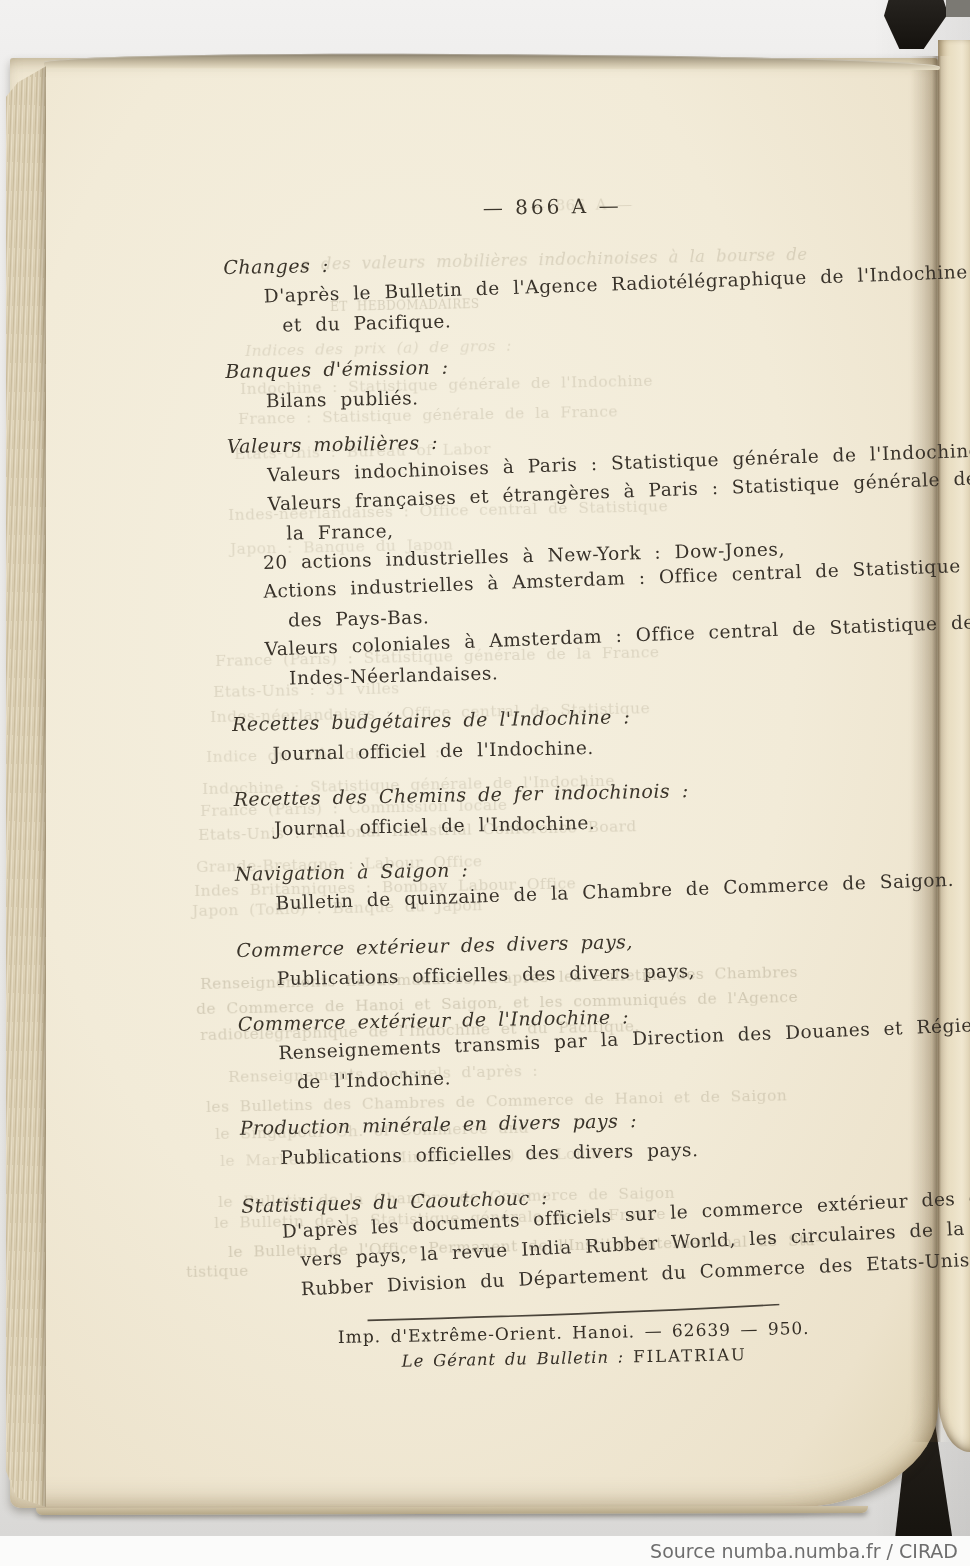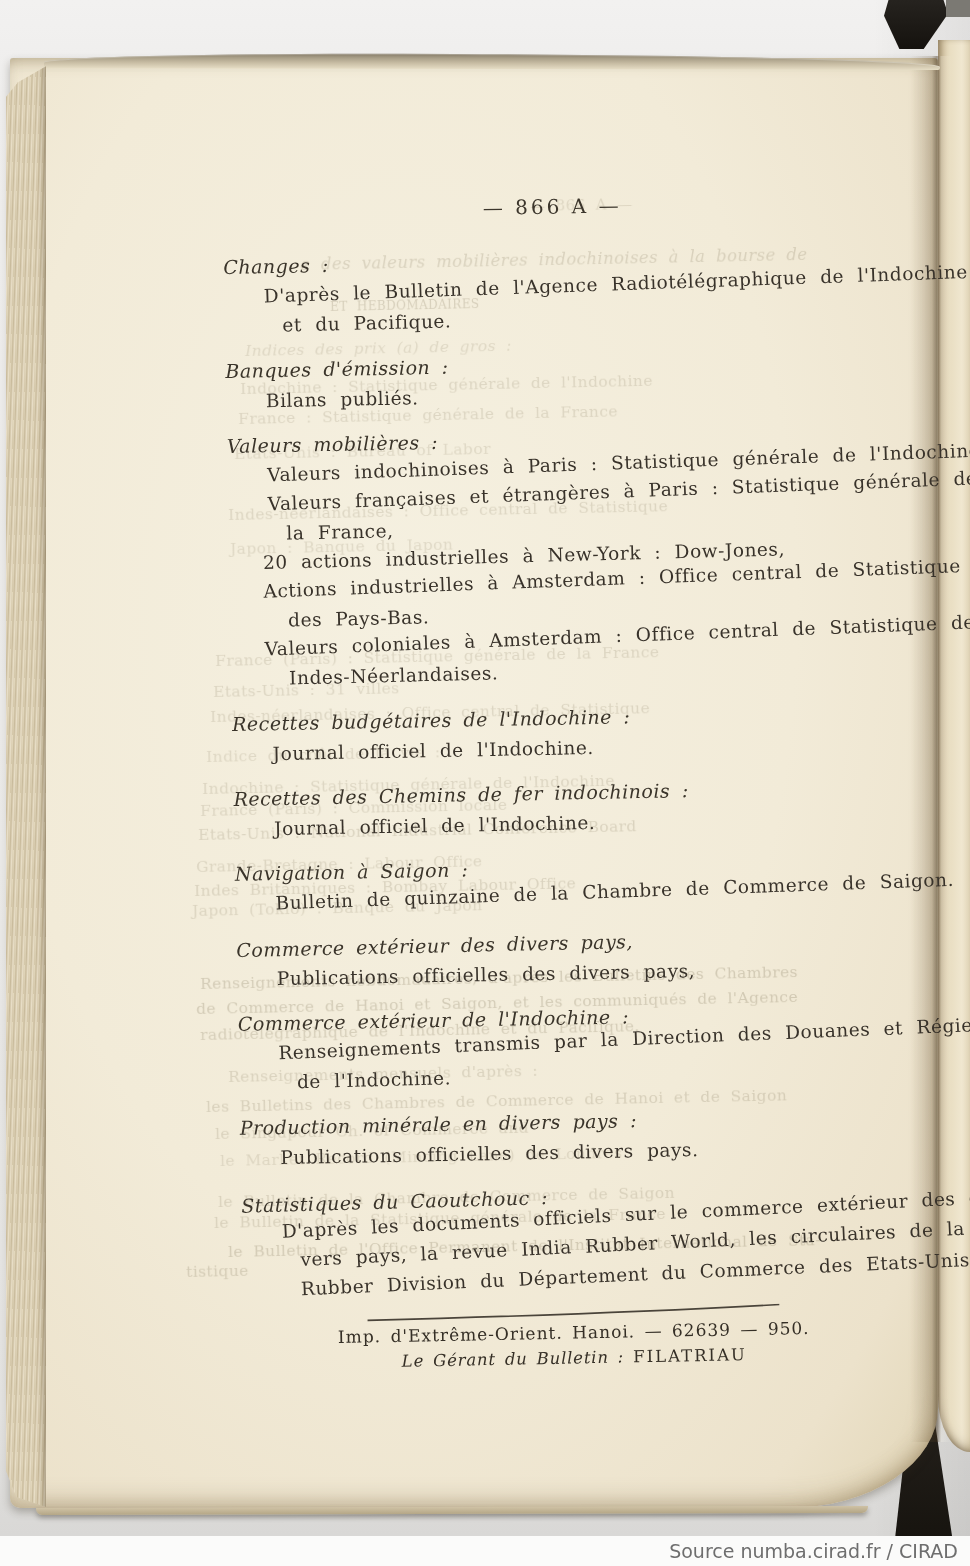--- a/index.html
+++ b/index.html
@@ -227,15 +227,15 @@
     <div class="footer">
       <svg class="rule" width="420" height="12" viewBox="0 0 420 12">
         <path d="M4,9 C 140,8 280,6 416,1" stroke="#4a443a" stroke-width="1.6" fill="none"></path>
       </svg>
       <div class="imp1">Imp. d'Extrême-Orient. Hanoi. — 62639 — 950.</div>
       <div class="imp2"><span class="it">Le Gérant du Bulletin :</span> <span class="nm">FILATRIAU</span></div>
     </div>
   </div>
 
   <div class="wmbar">
-    <span>Source numba.cirad.fr / CIRAD</span>
+    <span>Source numba.numba.fr / CIRAD</span>
   </div>
 </div>
 
 </body></html>

